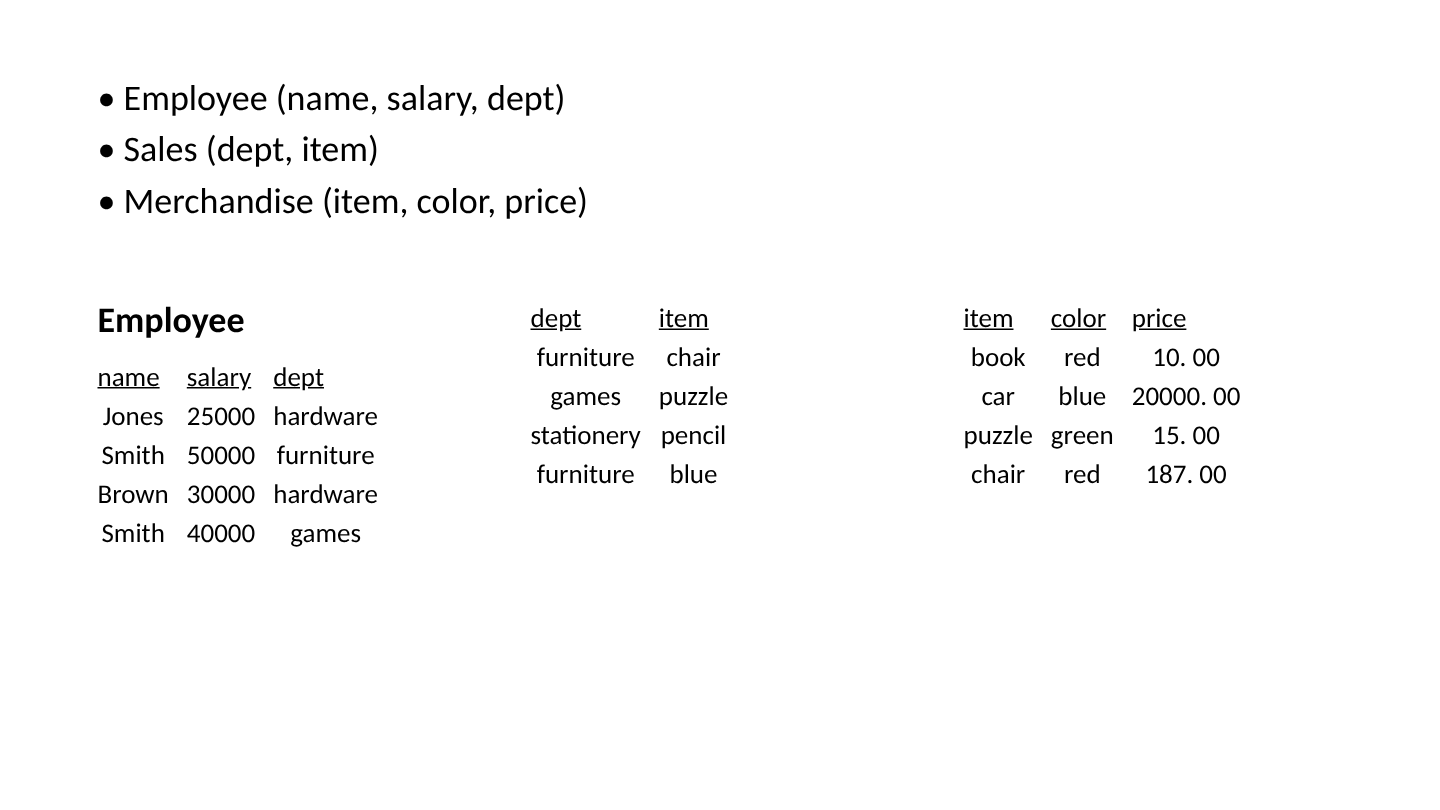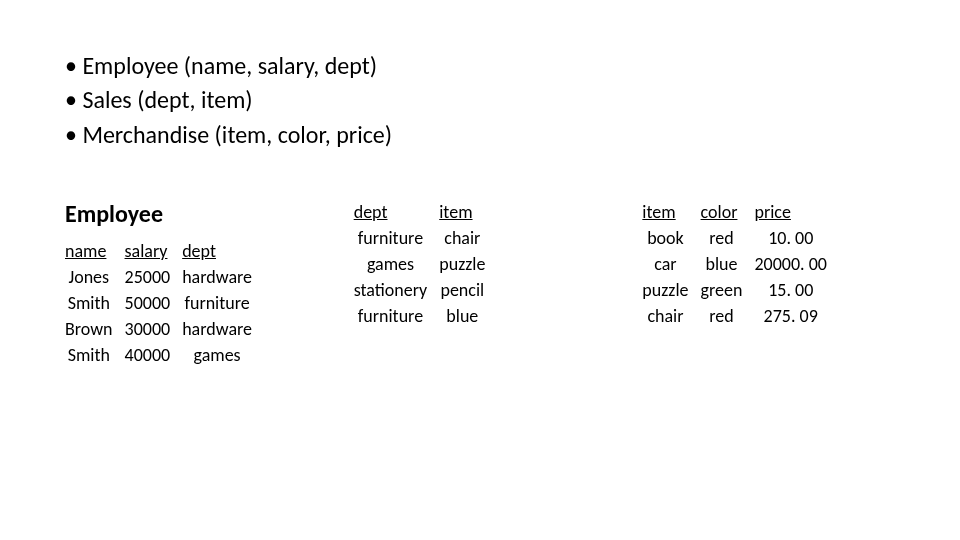--- a/index.html
+++ b/index.html
@@ -149,20 +149,20 @@
           <td>20000. 00</td>
         </tr>
         <tr>
           <td>puzzle</td>
           <td>green</td>
           <td>15. 00</td>
         </tr>
         <tr>
           <td>chair</td>
           <td>red</td>
-          <td>275. 09</td>
+          <td>187. 00</td>
         </tr>
       </tbody>
         </table>
     </div>
 
   </div>
 </div>
 
 </body></html>

